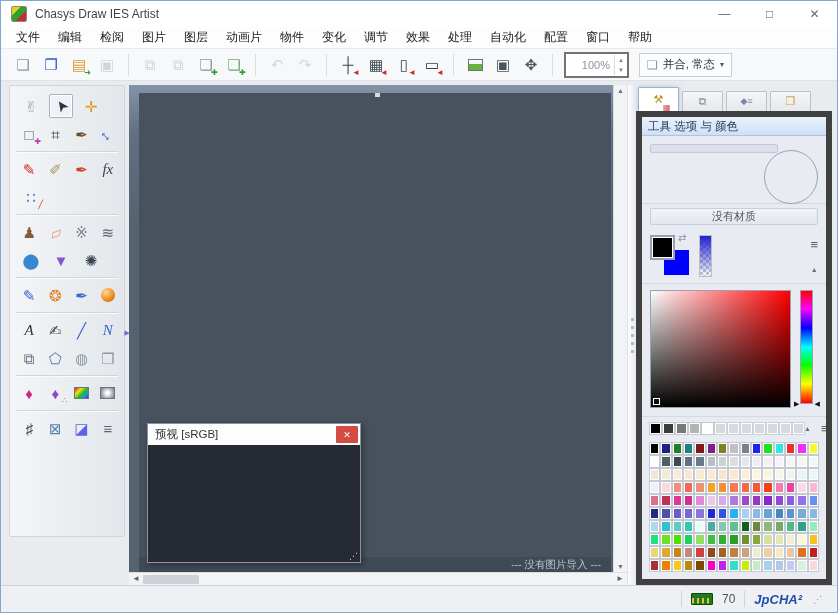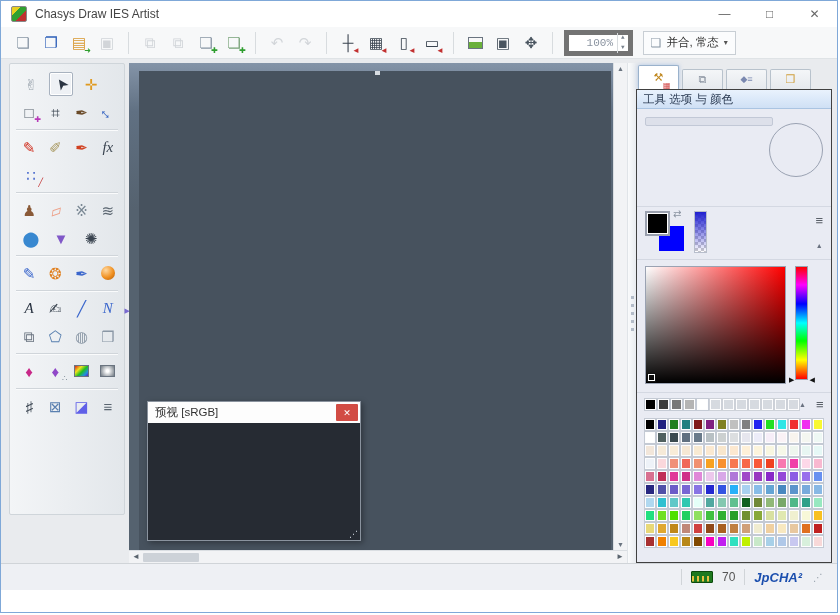--- a/index.html
+++ b/index.html
@@ -22,21 +22,21 @@
   .toolbar { height:32px; display:flex; align-items:center; padding-left:8px; background:#f7f8f9; border-bottom:1px solid #dfe3e6; }
   .tb-sep { width:1px; height:22px; background:#d8dcdf; margin:0 7px; display:inline-block; }
   .tbtn { width:24px; height:24px; margin:0 2px; display:flex; align-items:center; justify-content:center; border-radius:2px; }
   .tbtn.dim { opacity:.55; }
   .gicon { position:relative; display:flex; align-items:center; justify-content:center; width:18px; height:18px; }
   .glyph { font-size:15px; line-height:1; display:inline-block; }
   .glyph.ital { font-style:italic; font-family:"Liberation Serif","DejaVu Serif",serif; }
   .chip { width:15px; height:12px; border:1px solid #6a7480; display:inline-block; }
   .chip.round { width:14px; height:14px; border-radius:50%; border:none; }
   .badge { position:absolute; right:-3px; bottom:-3px; font-size:8px; line-height:1; }
-  .tb-zoom { display:flex; align-items:center; margin:0 4px; border:5px solid #737373; background:#fff; height:26px;font-family:Liberation Mono, monospace; }
+  .tb-zoom { display:flex; align-items:center; margin:0 4px; border:2px solid #737373; background:#fff; height:26px; }
   .tb-zoom .zval { width:48px; text-align:right; padding-right:4px; font-size:11px; color:#8a93a0; }
   .spin { display:flex; flex-direction:column; border-left:1px solid #d8dcdf; }
   .spin span { font-size:6px; color:#7a838e; padding:2px 3px; line-height:1; }
   .tb-merge { display:flex; align-items:center; gap:5px; margin-left:6px; border:1px solid #c8ced4; background:#fbfcfd; height:24px; padding:0 7px; }
   .tb-merge .glyph { font-size:12px; }
   .tb-merge .mlabel { font-size:11.5px; color:#333; }
   .tb-merge .caret { font-size:8px; color:#555; }
 
   
   .main { display:flex; height:504px; background:#e9ebee; padding:4px 5px 0 8px; }
@@ -77,21 +77,21 @@
   .splitter { width:9px; background:linear-gradient(90deg,#fafbfc,#e8ebef); border-left:1px solid #e0e4e8; display:flex; flex-direction:column; align-items:center; justify-content:center; gap:5px; }
   .splitter i { width:3px; height:3px; background:#b4bcc8; display:block; }
 
   
   .panel { width:196px; display:flex; flex-direction:column; padding-top:2px; }
   .tabs { display:flex; height:24px; padding-left:2px; align-items:flex-end; }
   .tab { width:41px; height:20px; margin-right:3px; border:1px solid #b8c2cc; border-bottom:none; border-radius:2px 2px 0 0;
          background:linear-gradient(#f4f6f8,#e6e9ed); display:flex; align-items:center; justify-content:center; }
   .tab .glyph { font-size:11px; }
   .tab.active { height:24px; background:#fff; border-color:#9ab2cc; box-shadow:0 0 4px rgba(120,160,220,.5); }
-  .panel-body { flex:1; border:1px solid #404040; background:#e9ebf3; display:flex; flex-direction:column; overflow:hidden; }
+  .panel-body { flex:1; border:6px solid #404040; background:#e9ebf3; display:flex; flex-direction:column; overflow:hidden; }
   .ph-header { height:19px; background:linear-gradient(#e9f2fd,#cfe0f5); border-bottom:1px solid #aac4e2; font-size:11.5px; color:#2a3a52; padding-left:6px; line-height:18px; }
   .opts { position:relative; height:98px; border-bottom:1px solid #d4d8e2; }
   .opt-slider { position:absolute; left:8px; top:8px; width:128px; height:9px; background:#dde0ea; border:1px solid #c2c8d6; border-radius:2px; }
   .brush-circle { position:absolute; right:8px; top:14px; width:54px; height:54px; border:1px solid #9aa2b2; border-radius:50%; }
   .no-material { margin:4px 8px 6px; height:20px; background:linear-gradient(#f2f3f7,#e4e6ee); border:1px solid #c8cedb; border-radius:2px;
                  font-size:11px; color:#555; display:flex; align-items:center; justify-content:center; }
   .color-row { display:flex; padding:4px 8px 6px; gap:7px; border-bottom:1px solid #d4d8e2; }
   .sw-stack { position:relative; width:42px; height:42px; flex:none; }
   .fg-swatch { position:absolute; left:0; top:0; width:25px; height:25px; background:#000; border:2px solid #9aa0ae; box-shadow:inset 0 0 0 1px #fff; }
   .bg-swatch { position:absolute; left:14px; top:15px; width:25px; height:25px; background:#0000ff; }
@@ -142,20 +142,37 @@
     <div class="appicon"></div>
     <span class="apptitle">Chasys Draw IES Artist</span>
 
     <div class="wcontrols wctr" style="margin-left:auto;display:flex;height:100%;">
       <div class="wbtn">—</div>
       <div class="wbtn">□</div>
       <div class="wbtn">✕</div>
     </div>
   </div>
 
+  <div class="menubar" id="menubar">
+      <div class="menu-item">文件</div>
+      <div class="menu-item">编辑</div>
+      <div class="menu-item">检阅</div>
+      <div class="menu-item">图片</div>
+      <div class="menu-item">图层</div>
+      <div class="menu-item">动画片</div>
+      <div class="menu-item">物件</div>
+      <div class="menu-item">变化</div>
+      <div class="menu-item">调节</div>
+      <div class="menu-item">效果</div>
+      <div class="menu-item">处理</div>
+      <div class="menu-item">自动化</div>
+      <div class="menu-item">配置</div>
+      <div class="menu-item">窗口</div>
+      <div class="menu-item">帮助</div>
+    </div>
 
   <div class="toolbar">
     <span id="tb-groups" style="display:flex;align-items:center;">
         <div class="tbtn">
           <span class="gicon">
             <span class="glyph" style="color: rgb(138, 151, 165);">❏</span>
           </span>
         </div>
         <div class="tbtn">
           <span class="gicon">
@@ -494,20 +511,23 @@
             </span>
           </div>
         </div>
       </div>
 
     <div class="canvas-col">
       <div class="canvas-row">
         <div class="viewport">
           <div class="inner-canvas">
             <div class="top-marker"></div>
+            <div class="nf-strip">
+              <span>--- 没有图片导入 ---</span>
+            </div>
           </div>
 
           <div class="preview">
             <div class="pv-title">
               <span class="txt">预视 [sRGB]</span>
               <span class="pv-close">✕</span>
             </div>
             <div class="pv-body">
               <span class="pv-grip">⋰</span>
             </div>
@@ -560,20 +580,21 @@
           </div>
         </div>
       <div class="panel-body">
         <div class="ph-header">工具 选项 与 颜色</div>
 
         <div class="opts">
           <div class="opt-slider"></div>
           <div class="brush-circle"></div>
         </div>
 
+        <div class="no-material">没有材质</div>
 
         <div class="color-row">
           <div class="sw-stack">
             <div class="bg-swatch"></div>
             <div class="fg-swatch"></div>
             <span class="swap-icon">⇄</span>
           </div>
           <div class="alpha-strip"></div>
           <div class="cr-icons">
             <span class="menu-glyph">≡</span>

